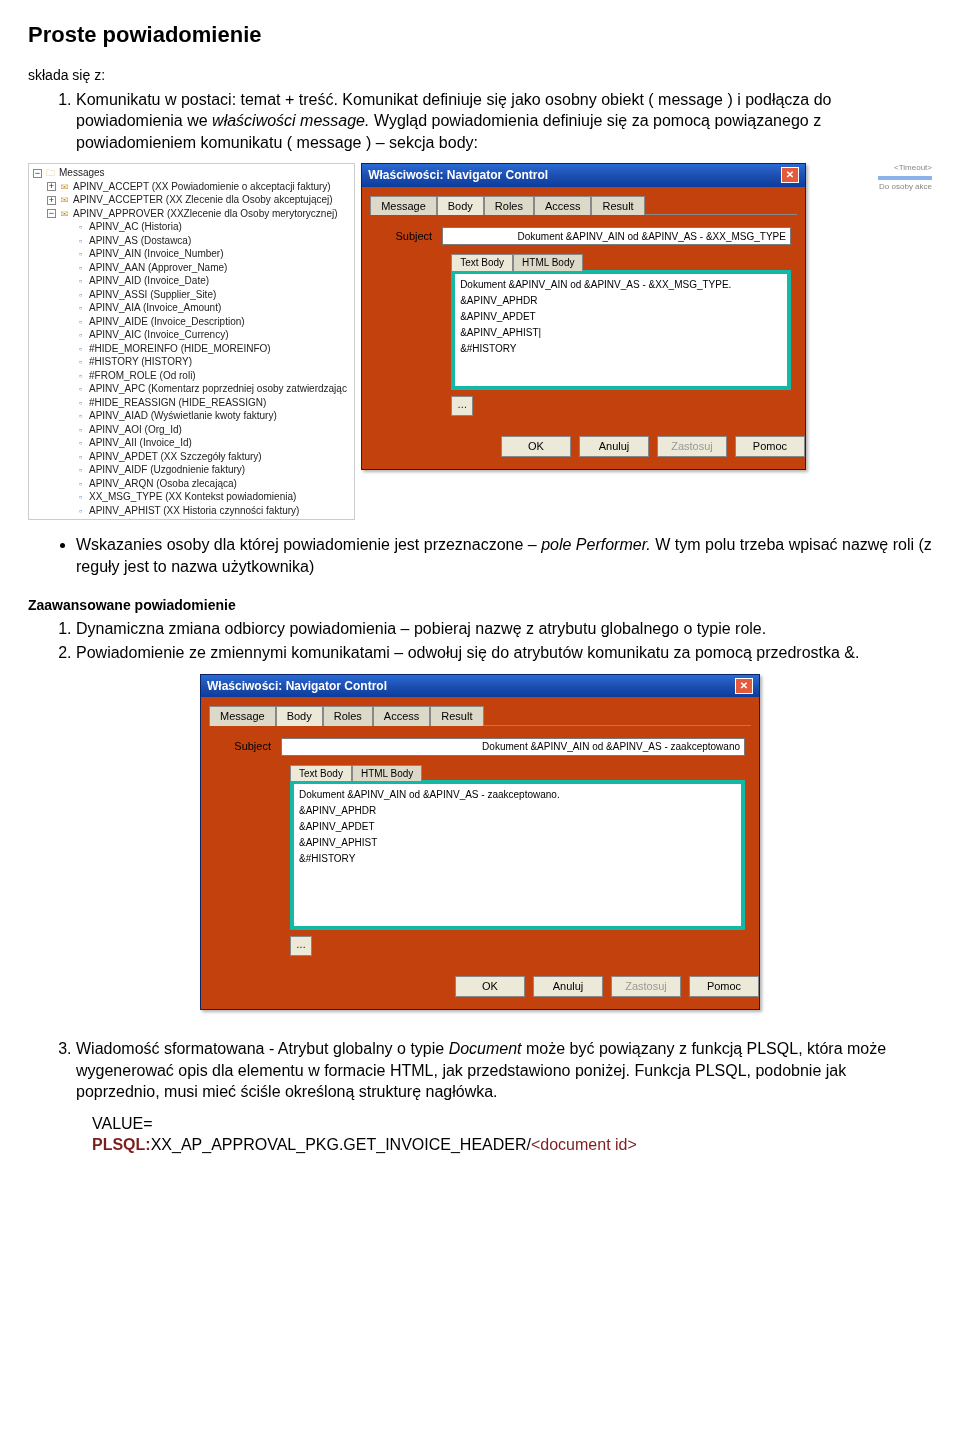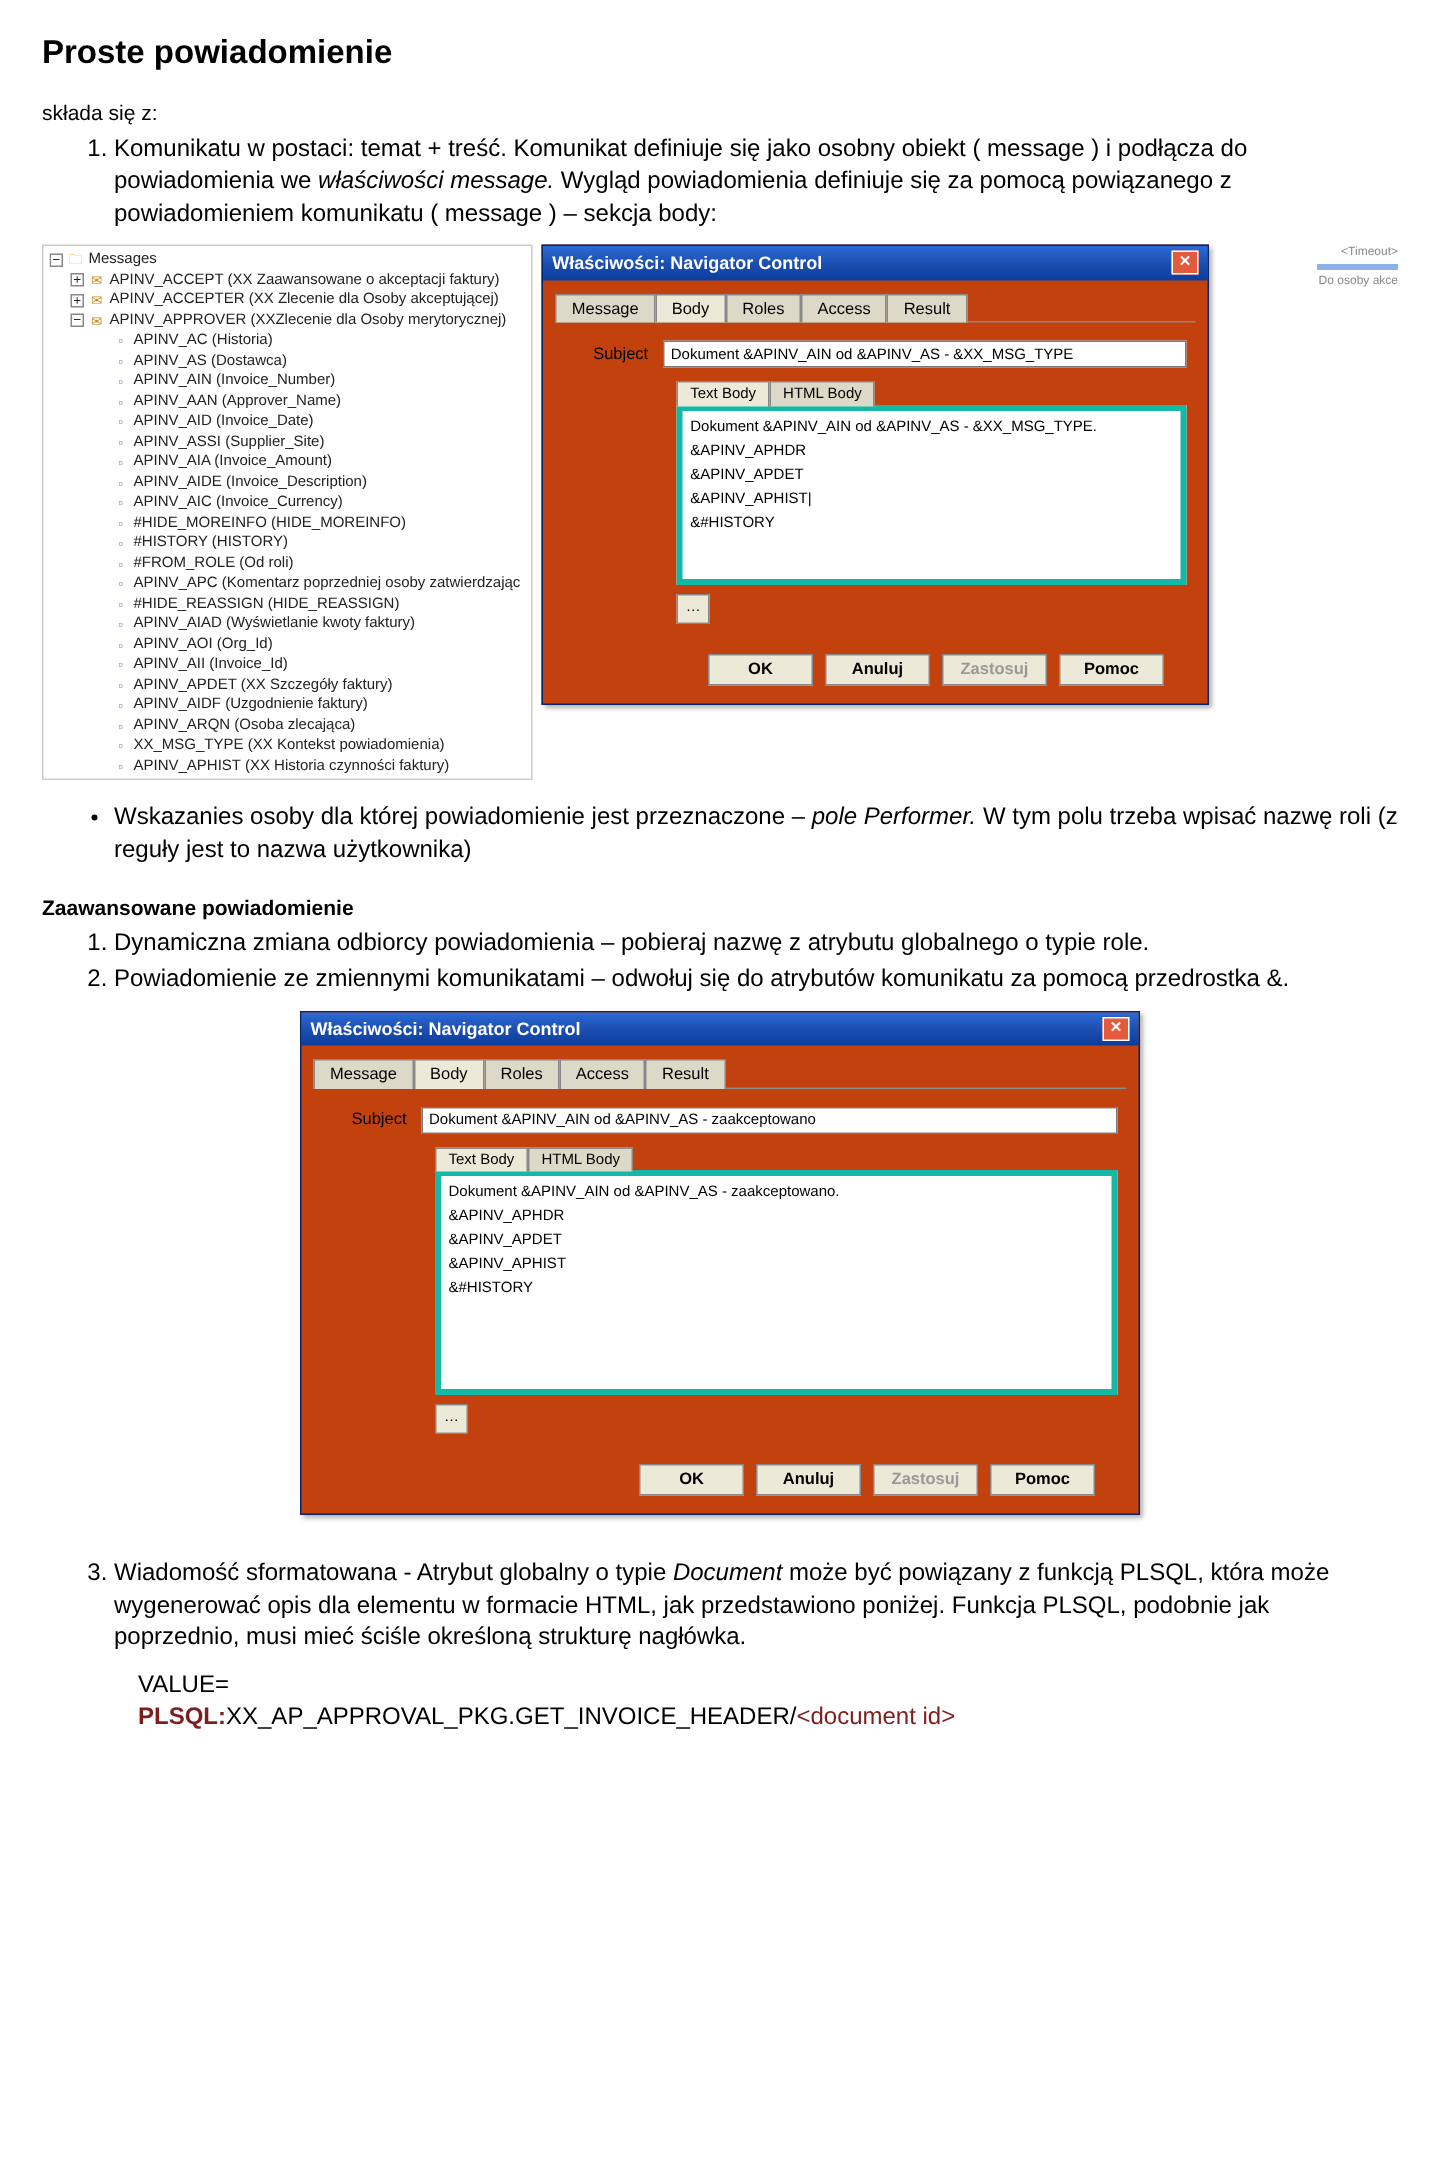--- a/index.html
+++ b/index.html
@@ -107,20 +107,21 @@
   .dlg-body { padding: 12px 14px 10px 14px; }
   .frow { display: flex; align-items: center; gap: 10px; margin-bottom: 8px; }
   .flabel { width: 56px; text-align: right; font-size: 11px; }
   .finput {
     flex: 1;
     background: #fff;
     border: 1px solid #7a7a7a;
     font-size: 10px;
     padding: 2px 4px;
     height: 18px;
+    text-align: right;
   }
   .subtabs { margin-left: 75px; display: flex; }
   .subtabs .tab { padding: 1px 8px; font-size:10px; }
   .listbox {
     margin-left: 75px;
     background: #fff;
     border: 4px solid #14b8a6;
     height: 120px;
     padding: 3px 5px;
     font-size: 10px;
@@ -130,25 +131,24 @@
   .dots-btn {
     width: 22px; height: 20px;
     border: 1px solid #888;
     background: #ece9d8;
     margin: 6px 0 0 75px;
     text-align: center;
     line-height: 16px;
     font-size: 10px;
   }
   .dlg-buttons {
-    padding: 10px 29px 12px 12px;
+    padding: 10px 0 12px 12px;
     display: flex;
     justify-content: flex-end;
     gap: 8px;
-    font-weight: bold;
   }
   .btn {
     min-width: 70px;
     padding: 2px 10px;
     font-size: 11px;
     border: 1px solid #888;
     background: #ece9d8;
     text-align: center;
   }
   .btn.disabled { color: #999; }
@@ -188,21 +188,21 @@
 
   <div class="tree-panel">
     <div class="tree-row" style="--ind:0px">
       <span class="t-ic plus">−</span>
       <span class="t-ic folder">🗀</span>
       <span>Messages</span>
     </div>
     <div class="tree-row" style="--ind:14px">
       <span class="t-ic plus">+</span>
       <span class="t-ic env">✉</span>
-      <span>APINV_ACCEPT (XX Zaawansowane o akceptacji faktury)</span>
+      <span>APINV_ACCEPT (XX Powiadomienie o akceptacji faktury)</span>
     </div>
     <div class="tree-row" style="--ind:14px">
       <span class="t-ic plus">+</span>
       <span class="t-ic env">✉</span>
       <span>APINV_ACCEPTER (XX Zlecenie dla Osoby akceptującej)</span>
     </div>
     <div class="tree-row" style="--ind:14px">
       <span class="t-ic plus">−</span>
       <span class="t-ic env">✉</span>
       <span>APINV_APPROVER (XXZlecenie dla Osoby merytorycznej)</span>

